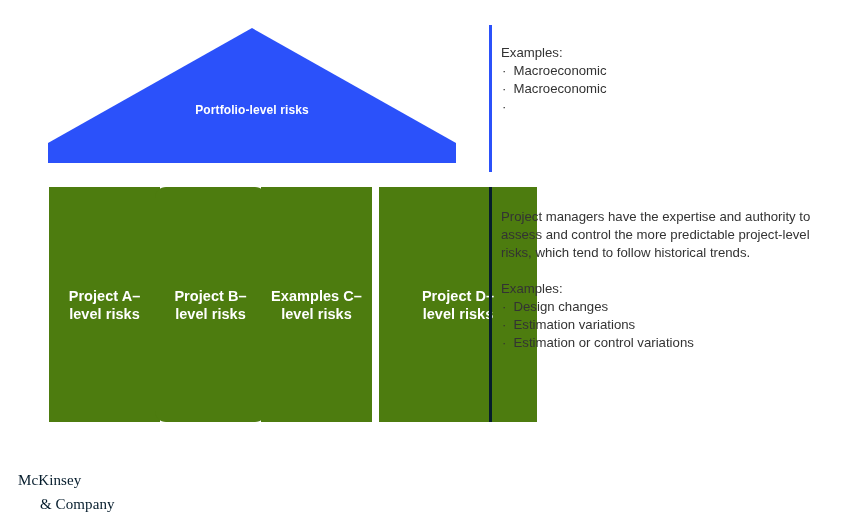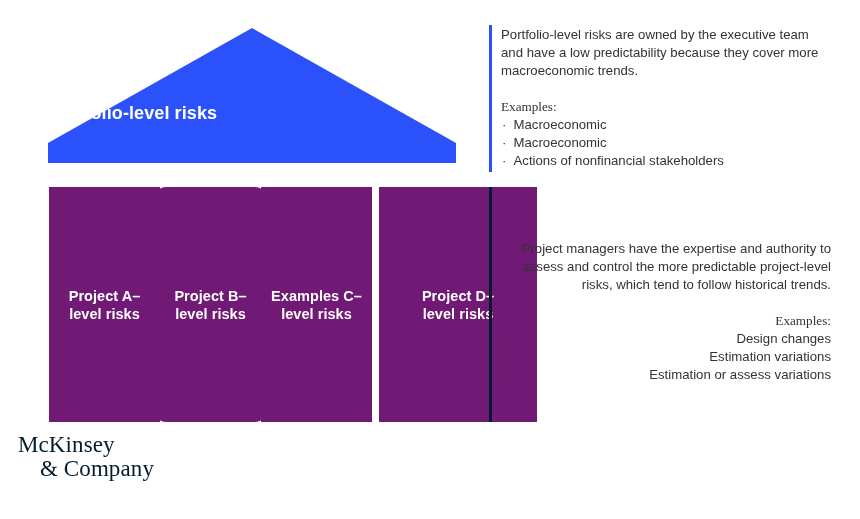--- a/index.html
+++ b/index.html
@@ -29,32 +29,33 @@
     left: 40px;
     top: 20px;
     width: 426px;
     height: 150px;
   }
   #roof-label {
     position: absolute;
     left: 48px;
     top: 103px;
     width: 408px;
+    text-align: center;
     color: #ffffff;
-    font-size: 18px;
+    font-size: 12px;
     font-weight: bold;
     letter-spacing: 0.1px;
   }
 
   .pillar {
     position: absolute;
     top: 187px;
     width: 111px;
     height: 235px;
-    background: #701a75;
+    background: #4d7c0f;
   }
   .pillar-label {
     position: absolute;
     left: 0;
     right: 0;
     top: 50%;
     transform: translateY(-50%);
     text-align: center;
     color: #ffffff;
     font-size: 14.5px;
@@ -82,28 +83,27 @@
 
   .panel {
     position: absolute;
     left: 501px;
     width: 330px;
     color: #333333;
     font-size: 13.2px;
     line-height: 18px;
   }
   #panel-top { top: 26px; }
-  #panel-bottom { top: 240px; text-align: right; }
+  #panel-bottom { top: 208px; }
 
   .panel p.body {
     margin: 0;
   }
   .panel .examples-label {
     margin: 18px 0 0 0;
-    font-family: Liberation Serif, serif;
   }
   .panel ul {
     list-style: none;
     margin: 0;
     padding: 0;
   }
   .panel ul li {
     position: relative;
     padding-left: 12.5px;
   }
@@ -112,24 +112,24 @@
     left: 1px;
     top: -0.5px;
     font-size: 13.2px;
     line-height: 18px;
   }
 
   
   #logo {
     position: absolute;
     left: 18px;
-    top: 433px;
+    top: 468px;
     color: #051c2c;
     font-family: "Liberation Serif", "DejaVu Serif", serif;
-    font-size: 23px;
+    font-size: 15px;
     line-height: 24px;
     letter-spacing: 0.1px;
   }
   #logo .line2 {
     padding-left: 22px;
   }
 </style>
 </head>
 <body>
 
@@ -168,35 +168,34 @@
       <span>level risks</span>
     </div>
   </div>
 
 </div>
 
 <div class="rule" id="rule-top"></div>
 <div class="rule" id="rule-bottom"></div>
 
 <div class="panel" id="panel-top">
-  <p class="body">Portfolio-level risks are owned by the executive team and have a low predictability because they cover more macroeconomic trends.</p>
   <p class="examples-label">Examples:</p>
   <ul>
     <li><span class="bullet">·</span><span>Macroeconomic</span></li>
     <li><span class="bullet">·</span><span>Macroeconomic</span></li>
-    <li><span class="bullet">·</span><span>Actions of nonfinancial stakeholders</span></li>
+    <li><span class="bullet">·</span></li>
   </ul>
 </div>
 
 <div class="panel" id="panel-bottom">
   <p class="body">Project managers have the expertise and authority to assess and control the more predictable project-level risks, which tend to follow historical trends.</p>
   <p class="examples-label">Examples:</p>
   <ul>
     <li><span class="bullet">·</span><span>Design changes</span></li>
     <li><span class="bullet">·</span><span>Estimation variations</span></li>
-    <li><span class="bullet">·</span><span>Estimation or assess variations</span></li>
+    <li><span class="bullet">·</span><span>Estimation or control variations</span></li>
   </ul>
 </div>
 
 <div id="logo">
   <div class="line1">McKinsey</div>
   <div class="line2">&amp; Company</div>
 </div>
 
 </body></html>

